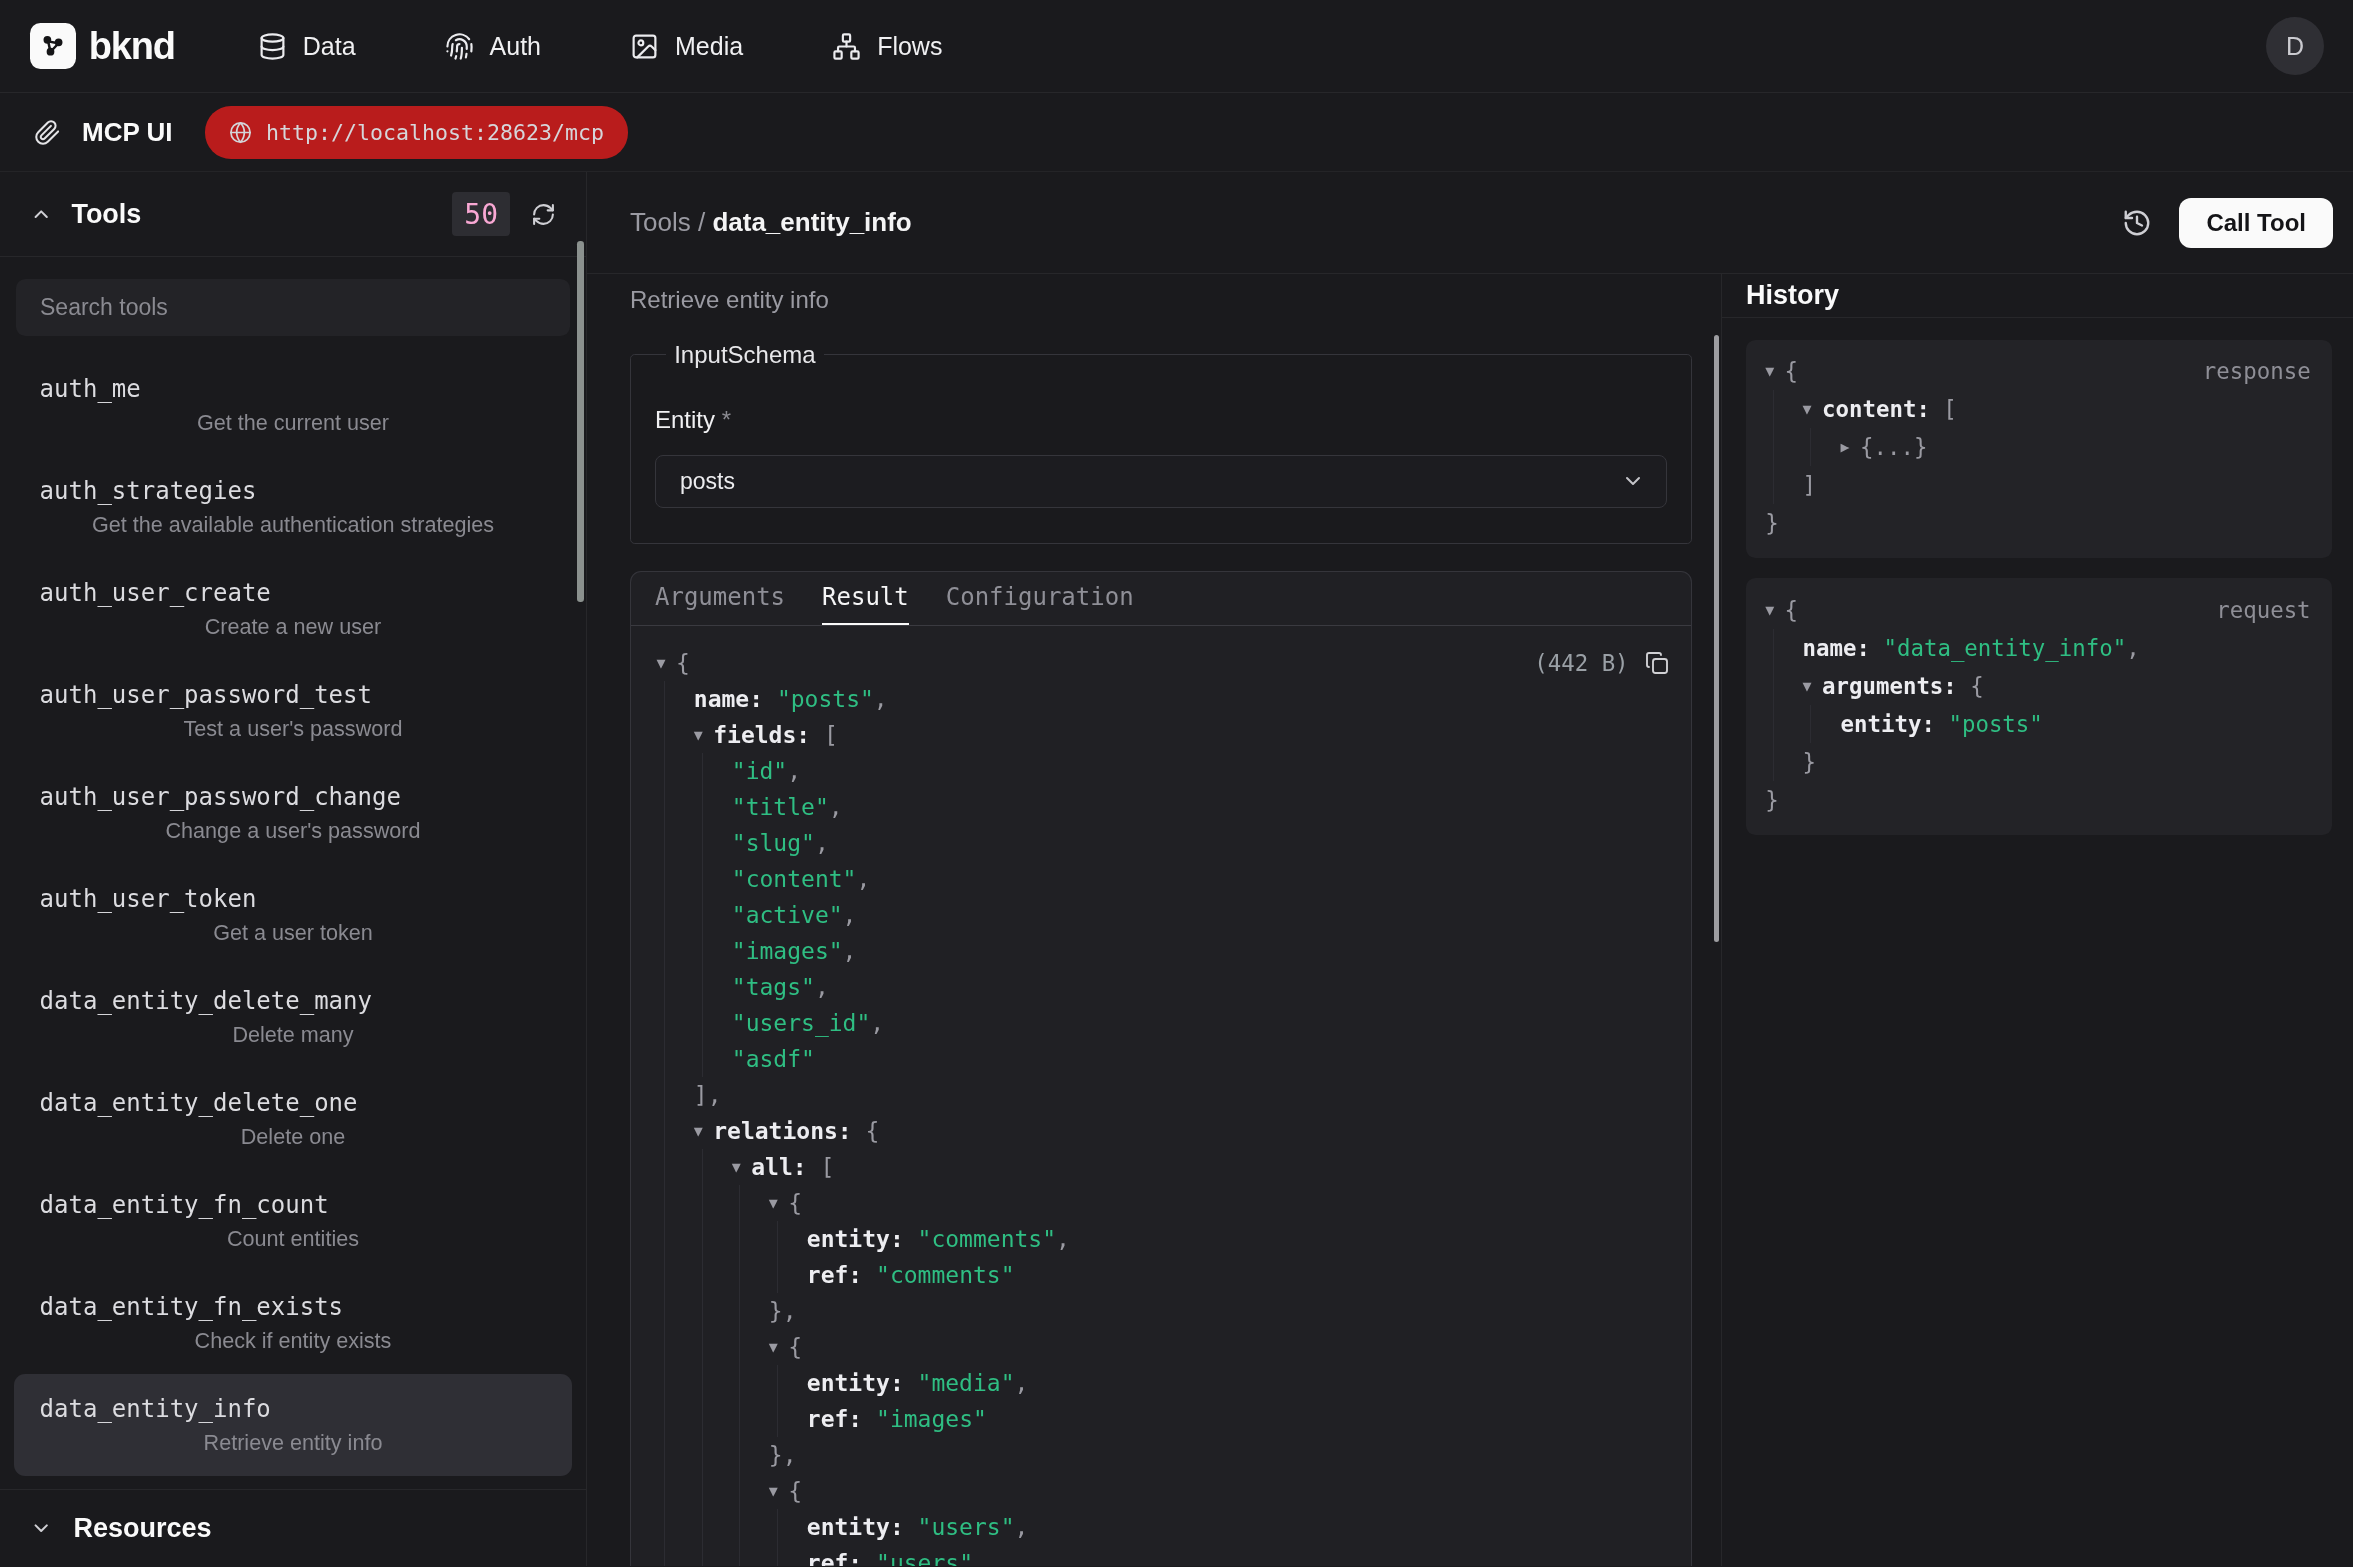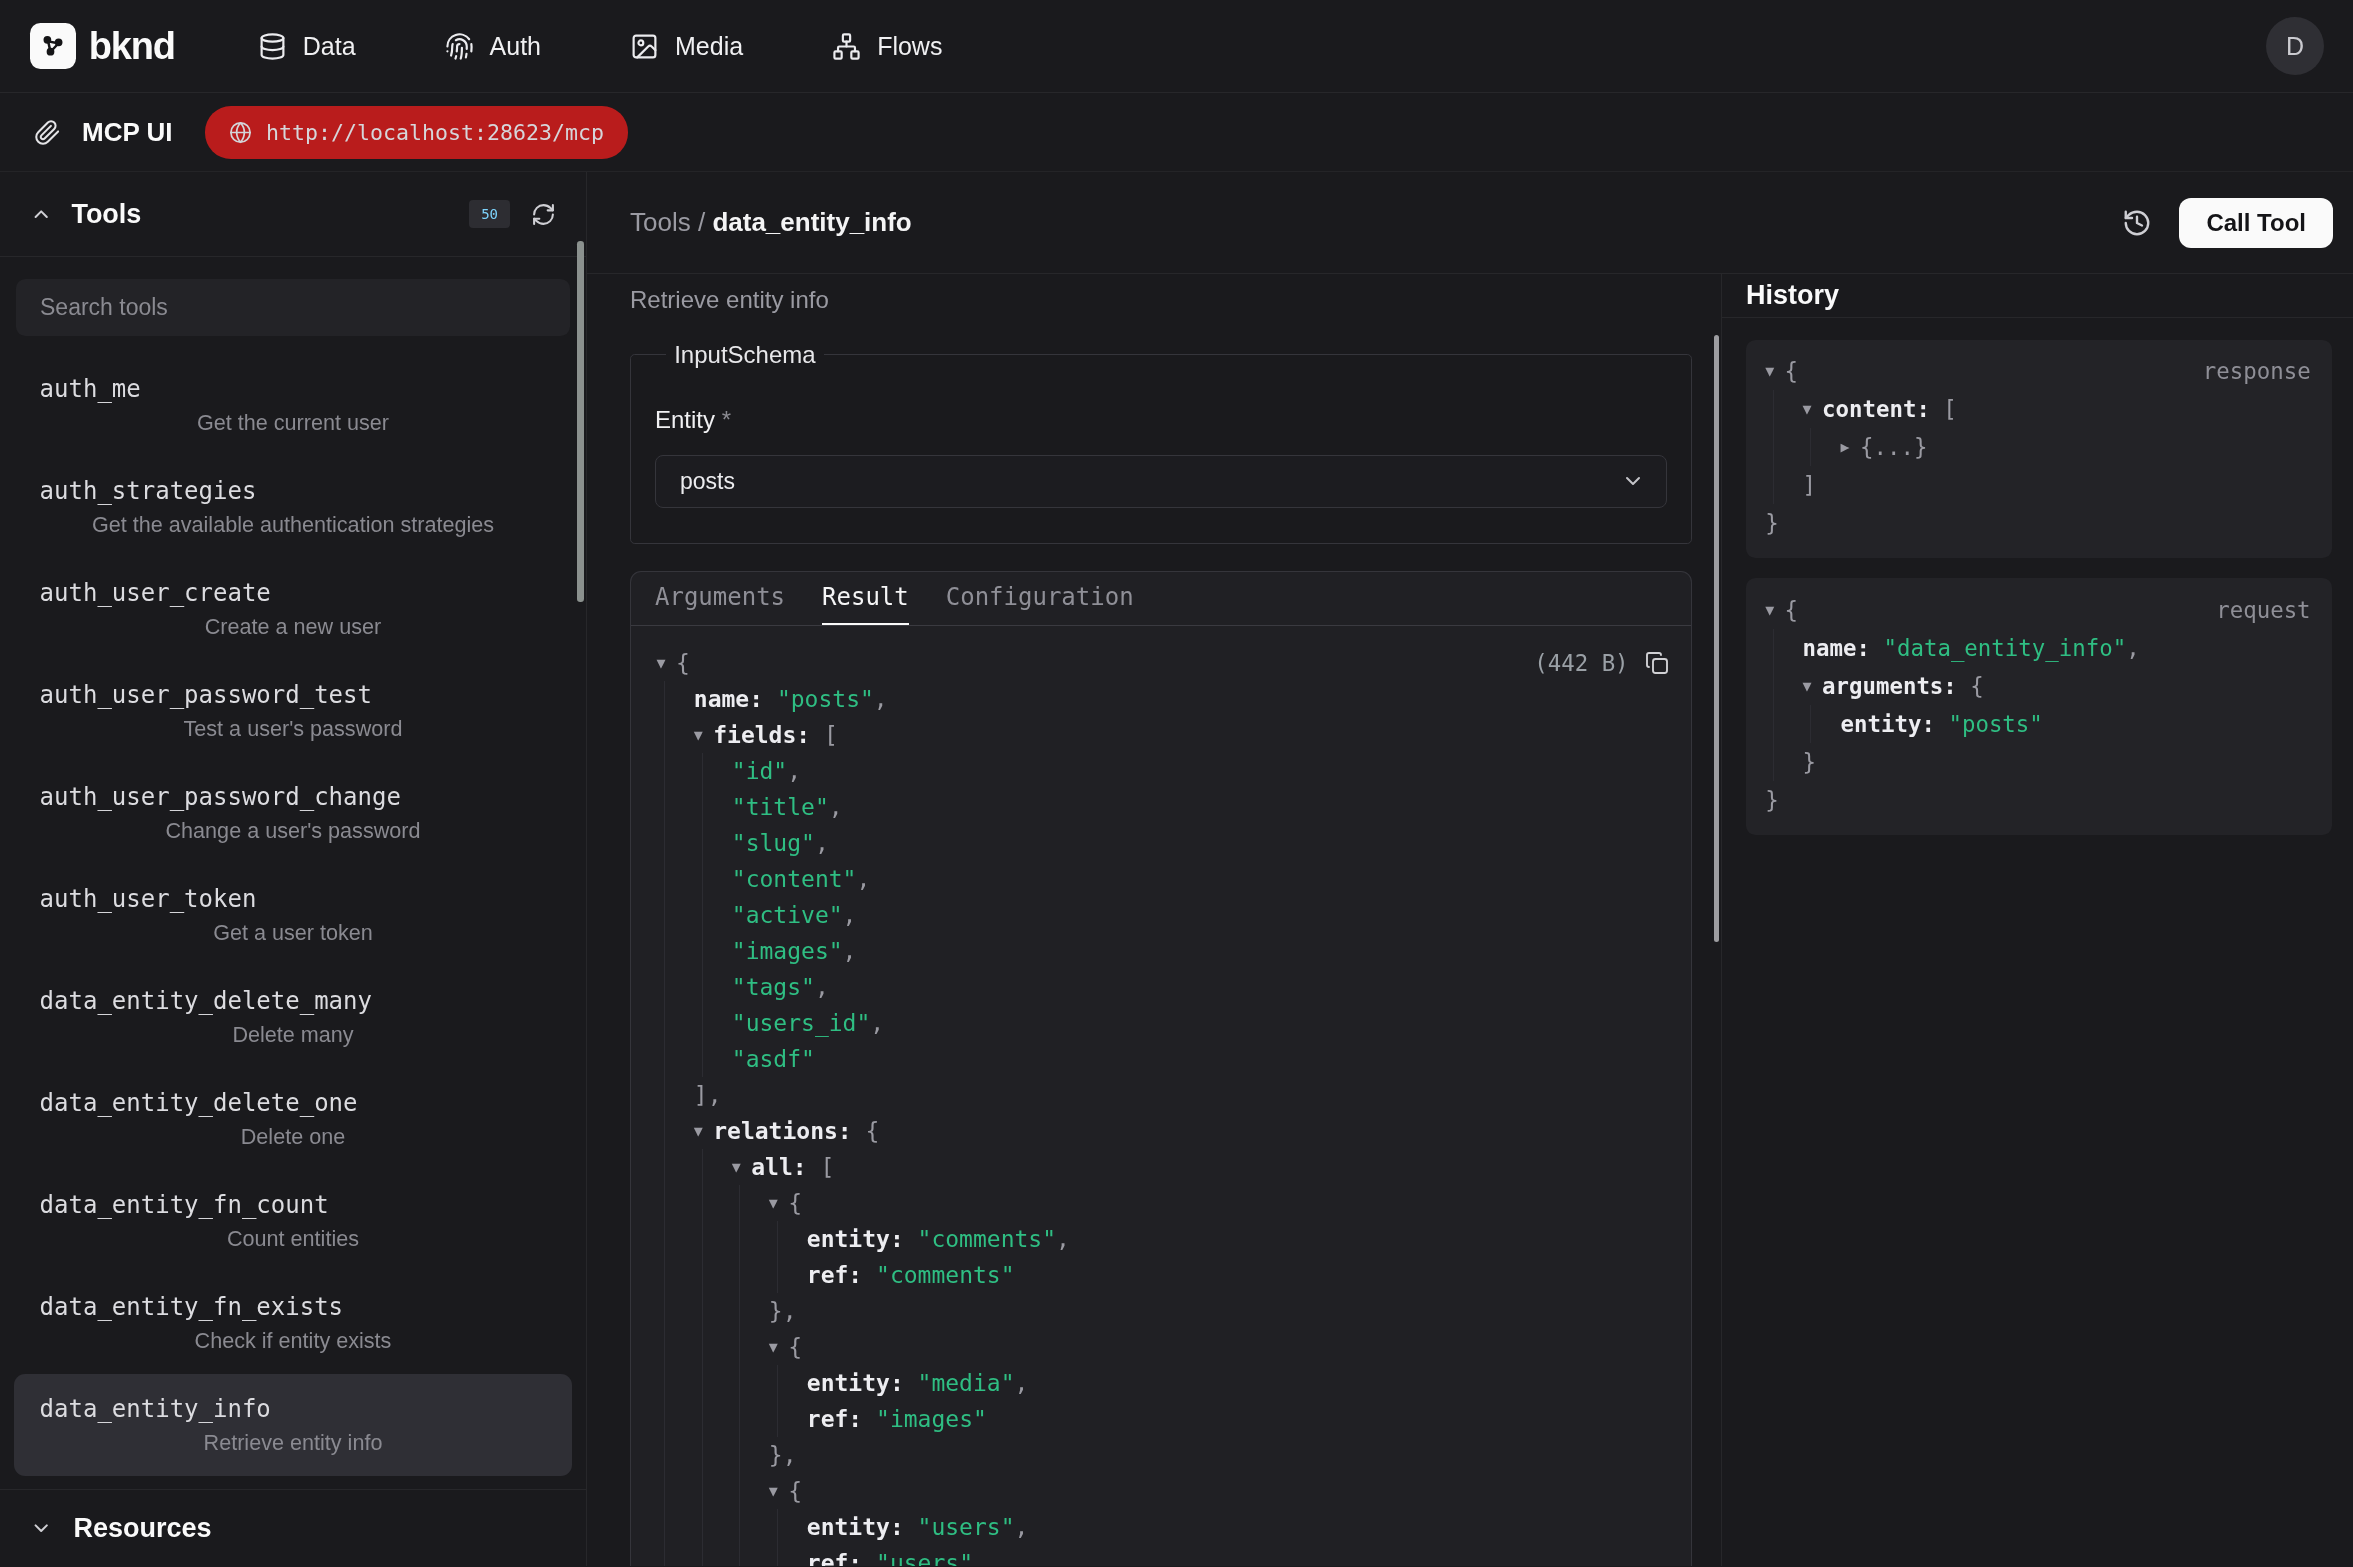--- a/index.html
+++ b/index.html
@@ -34,21 +34,21 @@
   .body { display:flex; height:1394px; }
 
   
   .sidebar { width:587px; border-right:0.8px solid #27272a; display:flex;
              flex-direction:column; position:relative; }
   .tools-head { height:85px; flex:none; display:flex; align-items:center;
                 padding:0 30px; border-bottom:0.8px solid #27272a; }
   .tools-head .chev { width:22.4px; height:22.4px; stroke:#cfcfd4; margin-right:19px; }
   .tools-title { font-size:27px; font-weight:700; color:#fafafa; }
   .count-badge { margin-left:auto; background:#2d2d32; border-radius:4px; padding:5.6px 12px;
-                 font-size:14px; color:#7dd3fc; }
+                 font-size:28px; color:#f9a8d4; }
   .refresh { margin-left:21px; }
   .refresh svg { width:25px; height:25px; stroke:#cfcfd4; }
   .search-wrap { padding:21.6px 16px 0; flex:none; }
   .search-input { width:100%; height:57px; background:#232327; border:none; outline:none;
                   border-radius:9.6px; padding:0 24px; font-size:23px; color:#e4e4e7;
                   font-family:"Liberation Sans", sans-serif; }
   .search-input::placeholder { color:#8a8a91; }
   .tool-list { flex:1; overflow:hidden; padding:19px 13.6px 0; }
   .tool-item { padding:18.4px 26px; border-radius:11.2px; cursor:pointer; }
   .tool-item.selected { background:#2f2f35; }

